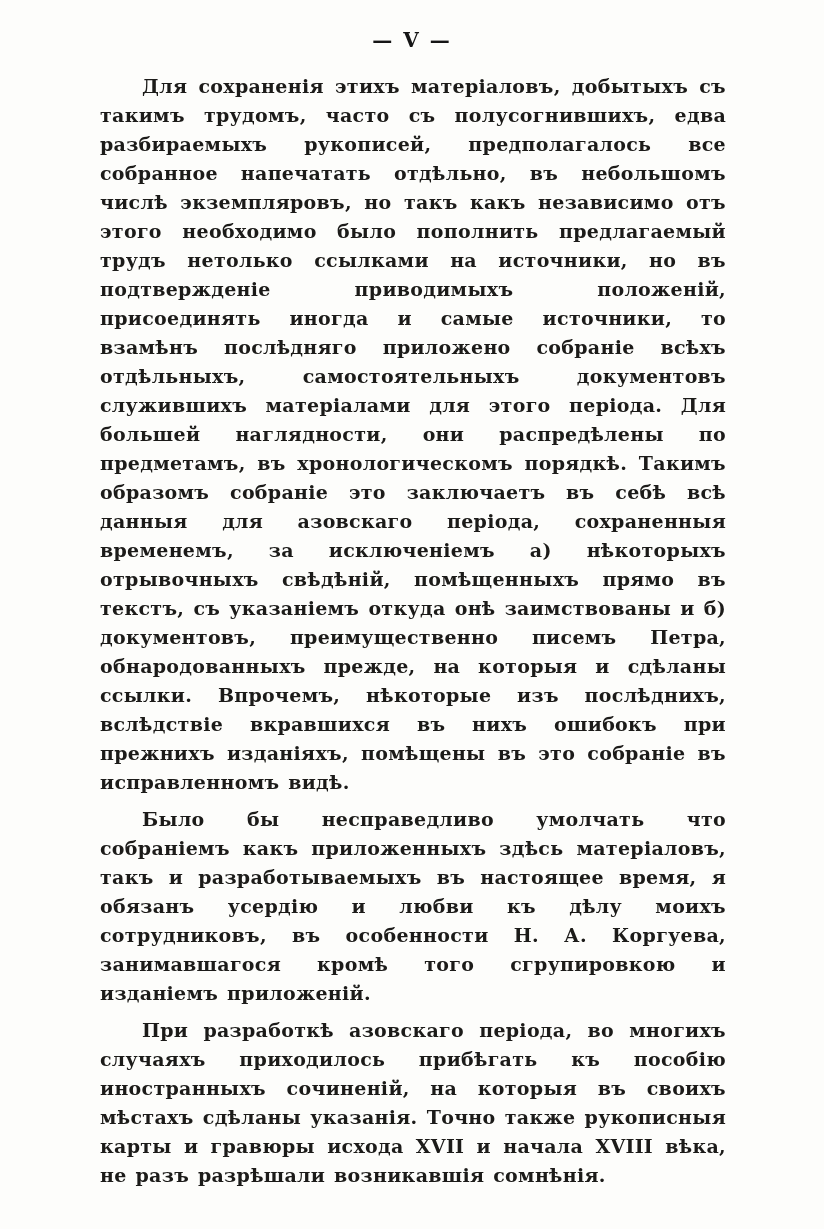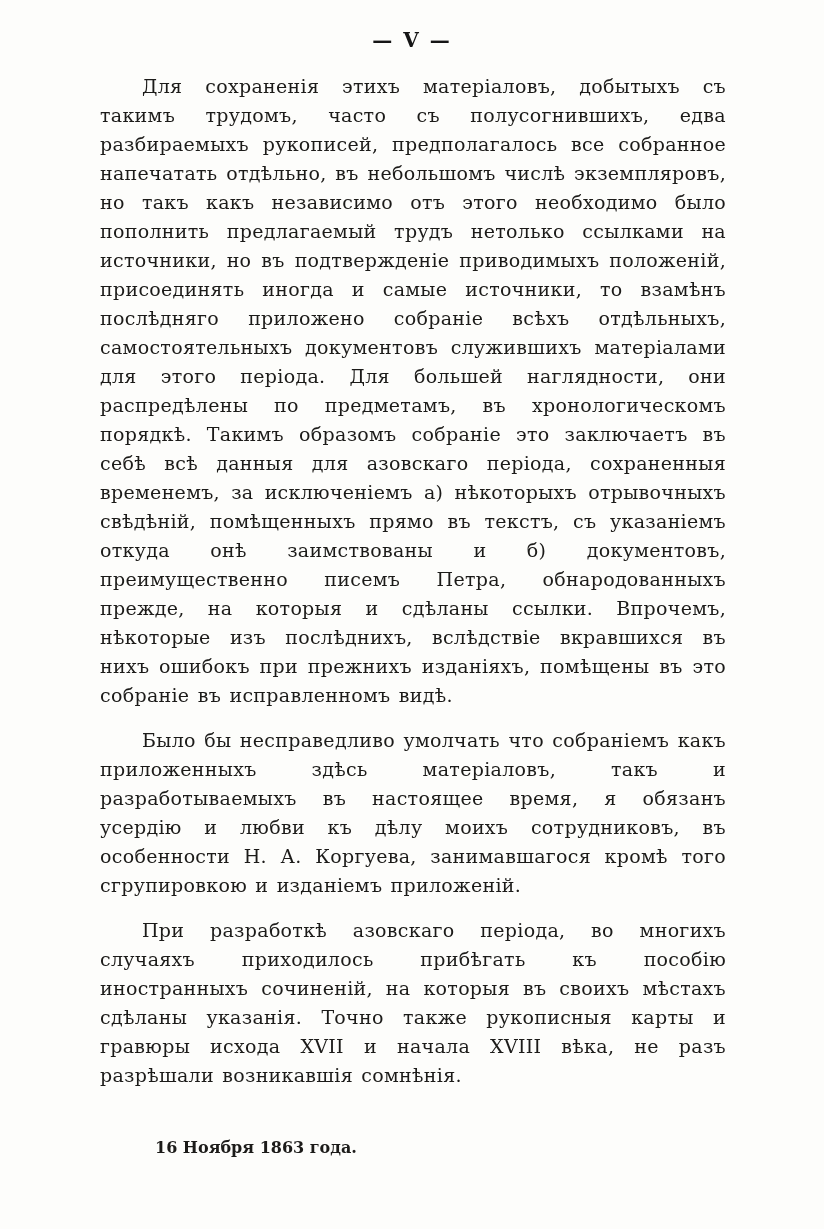--- a/index.html
+++ b/index.html
@@ -26,29 +26,29 @@
     letter-spacing: 2px;
     color: #151515;
   }
   .body-text {
     padding: 20px 98px 0 100px;
   }
   .body-text p {
     margin: 0;
     font-size: 19px;
     line-height: 29px;
-    font-weight: 400;
+    font-weight: 700;
     text-align: justify;
     text-indent: 42px;
     letter-spacing: 0.3px;
     word-spacing: 2px;
     color: #1c1b19;
   }
   .body-text p + p {
-    margin-top: 16px;
+    margin-top: 8px;
   }
   .date-line {
     margin: 48px 0 0 155px;
     font-size: 16px;
     font-weight: 600;
     color: #1c1b19;
   }
 </style>
 </head>
 <body>

